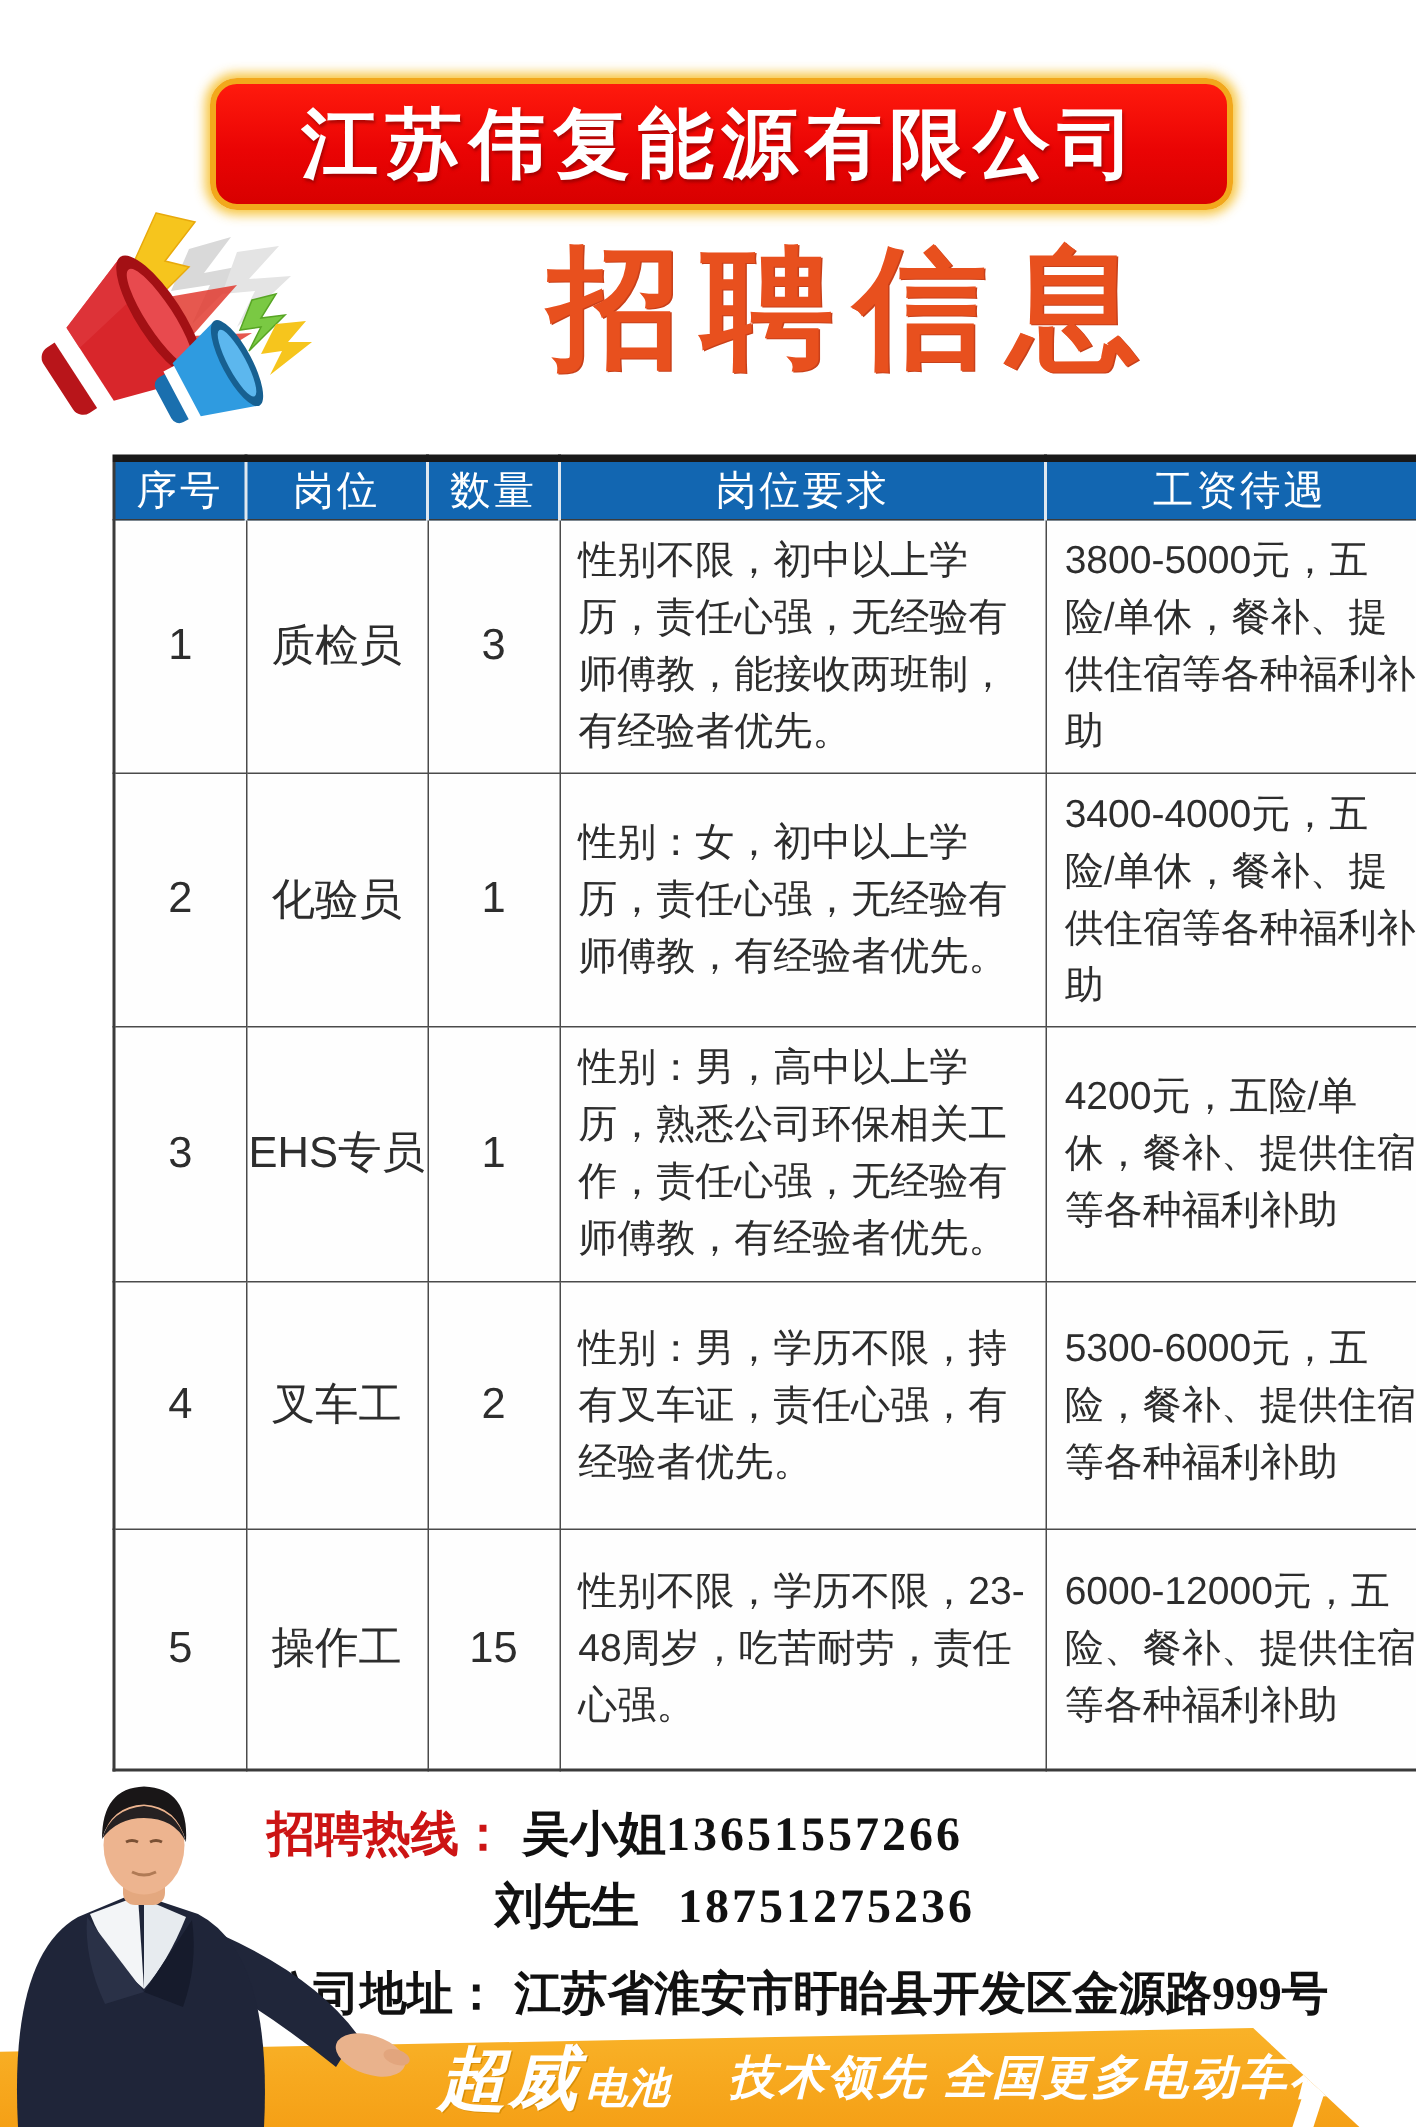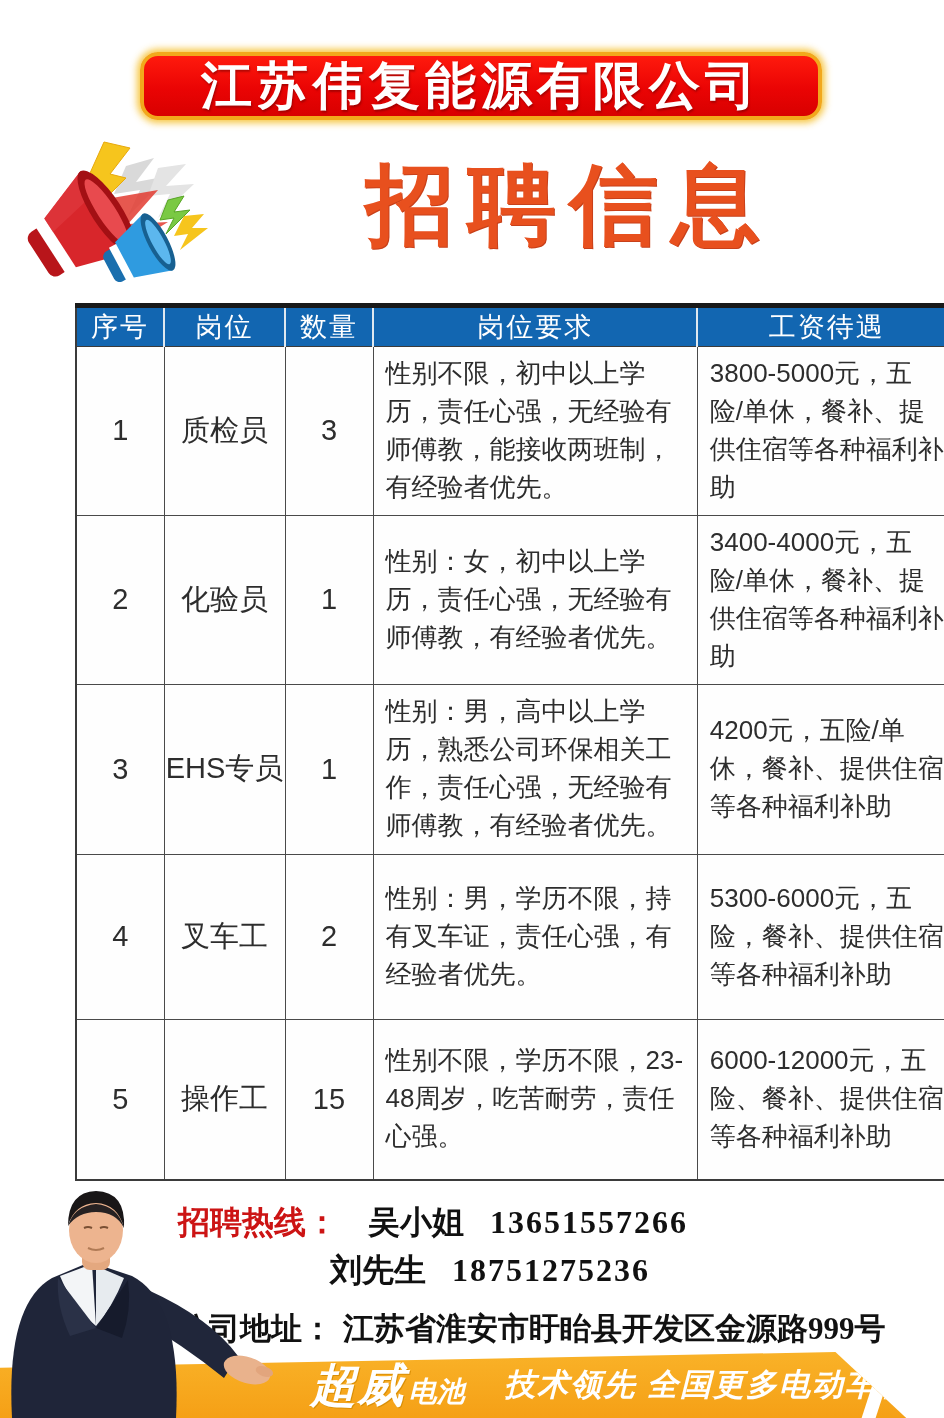--- a/index.html
+++ b/index.html
@@ -1,21 +1,21 @@
 <!DOCTYPE html>
 <html><head>
 <meta charset="utf-8">
 <style>
   * { margin: 0; padding: 0; box-sizing: border-box; }
   body { background: #ffffff; font-family: "Liberation Sans", "DejaVu Sans", sans-serif; }
   .page { position: relative; width: 944px; height: 1418px; background: #ffffff; overflow: hidden; margin: 0 auto; }
 
   
   .company-banner {
-    position: absolute; top: 52px; left: 140px; width: 682px; height: 68px;
+    position: absolute; top: 52px; left: 140px; width: 682px; height: 88px;
     background: linear-gradient(180deg, #ff1a0d 0%, #ea0404 55%, #d80000 100%);
     border: 4px solid #f2a81c; border-radius: 18px;
     box-shadow: 0 0 7px 3px rgba(246, 189, 35, 0.85);
     display: flex; align-items: center; justify-content: center;
   }
   .company-banner span {
     color: #ffffff; font-size: 51px; font-weight: bold; letter-spacing: 5px;
     font-family: "Liberation Serif", "DejaVu Serif", serif;
     text-shadow: 1px 2px 2px rgba(120, 0, 0, 0.55);
     white-space: nowrap;
@@ -52,33 +52,33 @@
   td.c-text { text-align: left; font-size: 26px; line-height: 1.46; padding: 8px 10px 8px 12px; }
   tr.r { height: 161px; }
   tr.r2 { height: 165px; }
   tr.r3 { height: 170px; }
 
   
   .contact { position: absolute; top: 1206px; left: 178px; width: 730px;
     font-family: "Liberation Serif", "DejaVu Serif", serif; font-weight: bold; color: #111; }
   .contact-line { font-size: 32px; line-height: 1.0; margin-bottom: 16px; white-space: nowrap; }
   .hotline-label { color: #cc1414; }
-  .contact-name { margin-left: 30px; }
-  .contact-phone { margin-left: 26px; letter-spacing: 2px; }
+  .contact-name { margin-left: 10px; }
+  .contact-phone { letter-spacing: 2px; }
   .contact-line.second { padding-left: 152px; }
   .contact-phone2 { margin-left: 26px; letter-spacing: 2px; }
   .address-line { font-size: 31px; margin-top: 22px; white-space: nowrap; }
   .address-value { margin-left: 10px; }
 
   
   .footer-banner {
     position: absolute; left: 0; bottom: 0; width: 944px; height: 66px;
     background: linear-gradient(180deg, #f9b228 0%, #f5a016 100%);
     clip-path: polygon(0 24%, 88.5% 0%, 96% 100%, 0% 100%);
-    display: flex; align-items: center; padding-left: 292px; z-index: 2; justify-content: flex-end;
+    display: flex; align-items: center; padding-left: 292px; z-index: 2;
   }
   .footer-swoosh {
     position: absolute; right: 58px; top: -6px; width: 14px; height: 80px;
     background: #ffffff; transform: skewX(-18deg);
   }
   .brand-name {
     color: #ffffff; font-size: 46px; font-weight: 900; font-style: italic;
     letter-spacing: 1px; text-shadow: 1px 1px 0 #d98f07; line-height: 1;
   }
   .brand-suffix { color: #ffffff; font-size: 28px; font-weight: bold; font-style: italic; margin: 14px 0 0 4px; }

